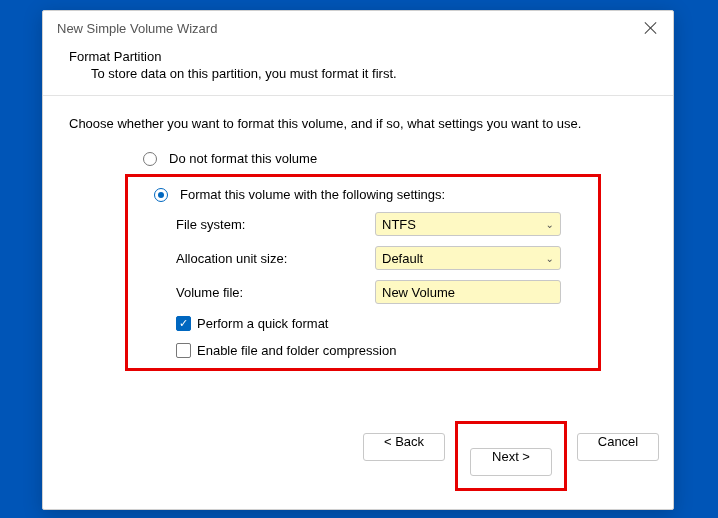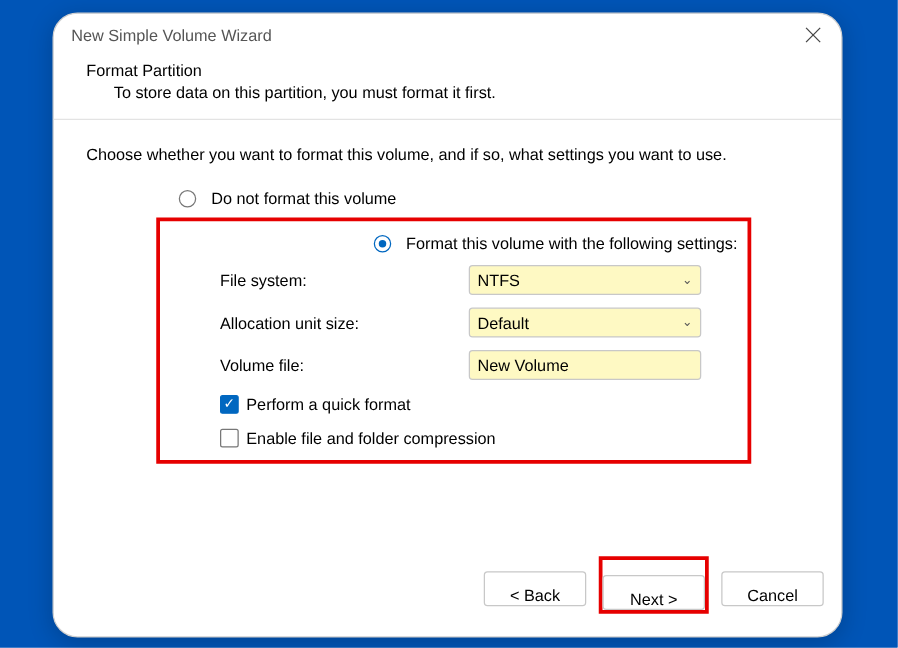--- a/index.html
+++ b/index.html
@@ -13,21 +13,21 @@
     overflow: hidden;
   }
   .window {
     position: absolute;
     left: 42px;
     top: 10px;
     width: 630px;
     height: 498px;
     background: #ffffff;
     border: 1px solid #d0d0d0;
-    border-radius: 20px;
+    border-radius: 2px;
     box-shadow: 0 4px 20px rgba(0,0,0,0.2);
     display: flex;
     flex-direction: column;
   }
   .titlebar {
     height: 34px;
     display: flex;
     align-items: center;
     padding: 0 14px;
     color: #555;
@@ -170,29 +170,29 @@
     justify-content: flex-end;
     gap: 10px;
   }
   .btn {
     min-width: 80px;
     height: 26px;
     border: 1px solid #c8c8c8;
     border-radius: 3px;
     background: #fff;
     display: flex;
-    align-items: flex-end;
+    align-items: flex-start;
     justify-content: center;
     font-size: 13px;
     cursor: pointer;
     margin-top: 12px;
   }
   .btn-highlight-wrap {
     border: 3px solid #e60000;
-    padding: 0;
+    padding: 12px;
   }
 </style>
 </head>
 <body>
 
 <div class="window">
 
   <div class="titlebar">
     <span class="title">New Simple Volume Wizard</span>
     <span class="close-x"></span>
@@ -208,21 +208,21 @@
   <div class="body">
     <div class="instruction">Choose whether you want to format this volume, and if so, what settings you want to use.</div>
 
     <div class="radio-row">
       <span class="radio"></span>
       <span>Do not format this volume</span>
     </div>
 
     <div class="highlight-box">
 
-      <div class="radio-row" style="margin-left:18px;justify-content:flex-end;">
+      <div class="radio-row" style="margin-left:18px;">
         <span class="radio selected"></span>
         <span>Format this volume with the following settings:</span>
       </div>
 
       <div class="settings">
 
         <div class="field-row">
           <span class="label">File system:</span>
           <div class="select">
             <span class="val">NTFS</span>

